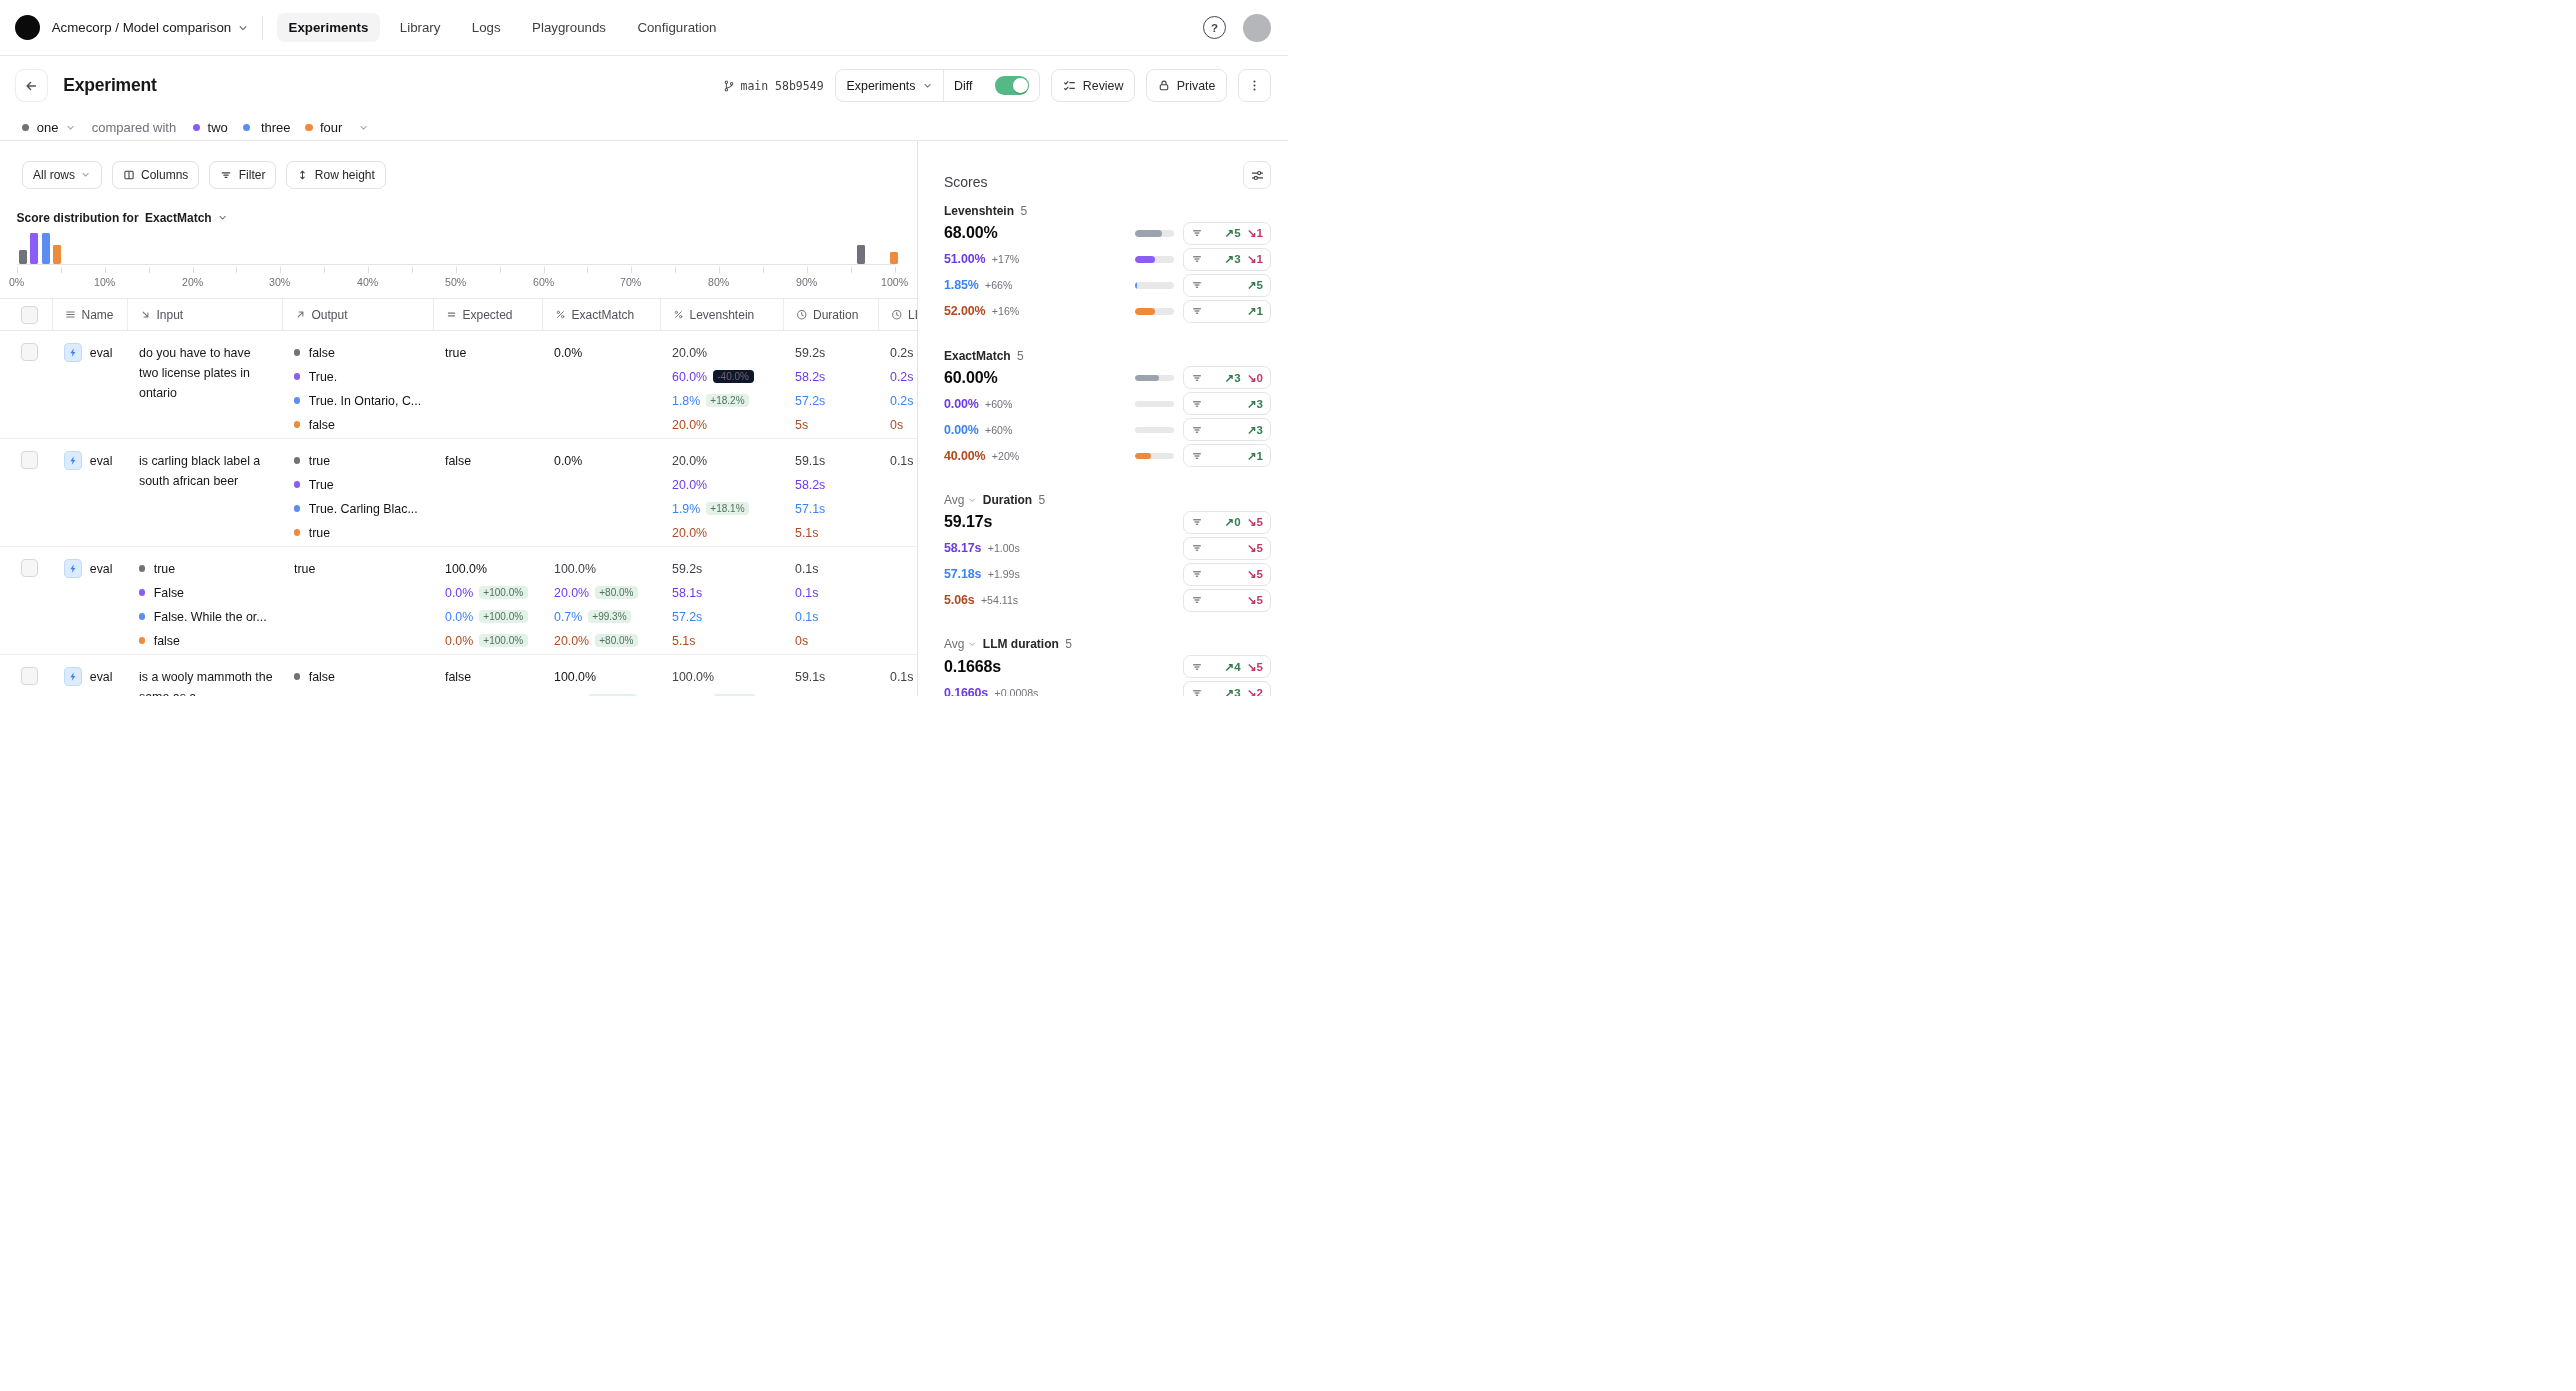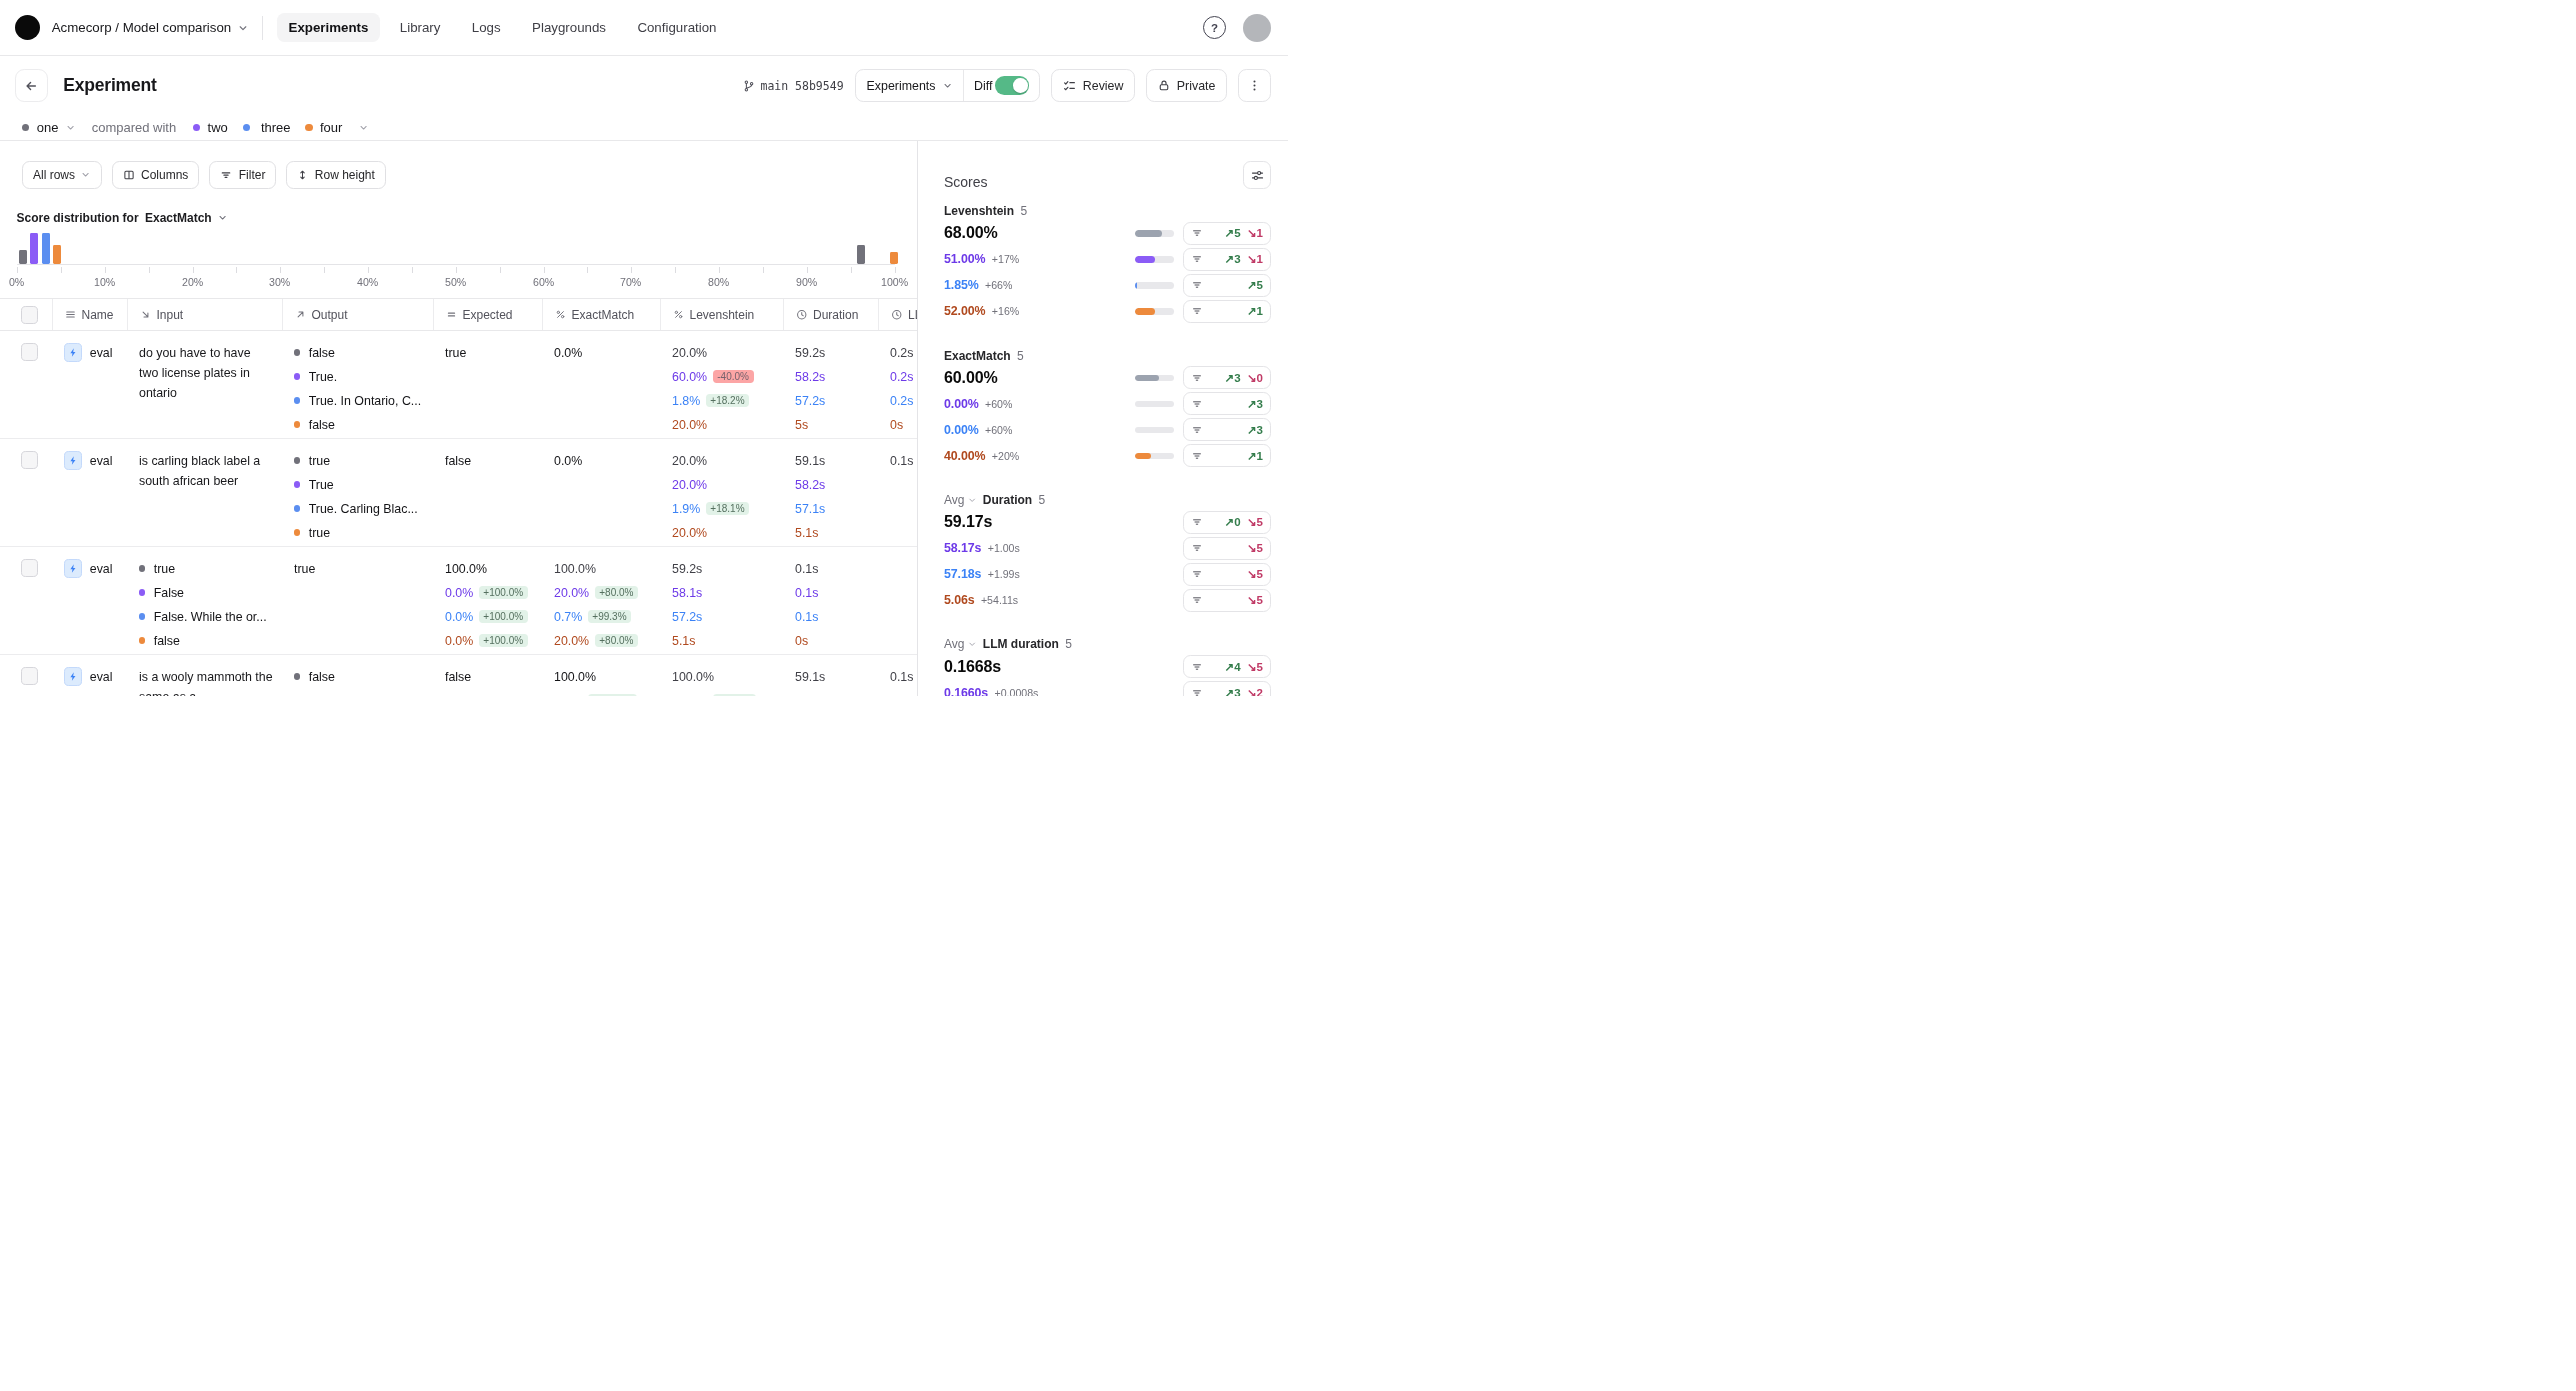--- a/index.html
+++ b/index.html
@@ -22,21 +22,21 @@
   .avatar{width:28px;height:28px;border-radius:50%;background:#b4b6ba;margin-left:17.5px;flex:none}
 
   
   .header{height:59px;display:flex;align-items:center;padding:0 16.6px 0 14.7px}
   .back-btn{width:31px;height:31px;border:0.9px solid #ececee;border-radius:9.2px;display:flex;align-items:center;justify-content:center;cursor:pointer;background:#fff}
   .title{font-size:17.5px;font-weight:700;margin-left:15.6px;letter-spacing:-0.2px}
   .hdr-right{margin-left:auto;display:flex;align-items:center;gap:11px}
   .git{display:flex;align-items:center;gap:5.5px;font-family:"DejaVu Sans Mono",monospace;font-size:11.5px;color:#3f3f46}
   .grp{display:flex;align-items:stretch;border:0.9px solid #e4e4e7;border-radius:8.3px;height:31px;background:#fff}
   .grp-left{display:flex;align-items:center;gap:7.4px;padding:0 11px;font-size:12.4px;border-right:0.9px solid #e8e8ea;cursor:pointer}
-  .grp-right{display:flex;align-items:center;gap:3px;padding:0 10px;font-size:12.4px;cursor:pointer}
+  .grp-right{display:flex;align-items:center;gap:23px;padding:0 10px;font-size:12.4px;cursor:pointer}
   .toggle{width:34px;height:18.4px;border-radius:9.2px;background:#55b987;position:relative;flex:none}
   .toggle::after{content:"";position:absolute;right:1.8px;top:1.8px;width:14.7px;height:14.7px;border-radius:50%;background:#fff;box-shadow:0 0.9px 1.8px rgba(0,0,0,.2)}
   .hbtn{height:31px;border:0.9px solid #e4e4e7;border-radius:8.3px;background:#fff;display:flex;align-items:center;gap:6.4px;padding:0 11px;font-size:12.4px;color:#27272a;cursor:pointer}
   .hbtn.icon-only{width:31px;padding:0;justify-content:center}
 
   
   .compare{height:26px;display:flex;align-items:center;padding:0 22px;border-bottom:0.9px solid #e8e8ea;box-sizing:content-box}
   .compare{height:25px}
   .chip{display:flex;align-items:center;gap:7.4px;font-size:13px;color:#18181b;cursor:pointer;margin-right:16.6px}
   .cmp-label{font-size:13px;color:#71717a;margin-right:16.6px}
@@ -70,21 +70,21 @@
   .cbx{width:15.6px;height:15.6px;border:0.9px solid #d6d6db;border-radius:4.6px;background:#f6f6f7;flex:none;cursor:pointer}
   .name-cell{display:flex;align-items:center;gap:7.4px;height:24px}
   .bolt{width:18.4px;height:18.4px;border-radius:4.6px;background:#dcebfd;border:0.9px solid #c3d9fb;display:flex;align-items:center;justify-content:center;box-sizing:border-box}
   .nm{font-size:12.4px}
   .input-cell{font-size:12.4px;line-height:20px;padding-top:2.8px;padding-right:9.2px;color:#18181b}
   .oline{display:flex;align-items:center;gap:8.3px;height:24px;font-size:12.4px;color:#141417;white-space:nowrap}
   .odot{width:6.4px;height:6.4px;border-radius:50%;flex:none}
   .mline{display:flex;align-items:center;gap:5.5px;height:24px;font-size:12.4px;font-weight:500;white-space:nowrap}
   .badge{font-size:10px;font-weight:400;padding:1.8px 4.6px;border-radius:3.7px;line-height:1}
   .badge.pos{background:#e2f2e8;color:#55705f}
-  .badge.neg{background:#fca5a5;color:#75616c}
+  .badge.neg{background:#0f172a;color:#75616c}
   .m-black{color:#141417}.m-base{color:#3f3f46}.m-purple{color:#6d3ae8}.m-blue{color:#3b82f6}.m-orange{color:#b0491e}
   .d-gray{background:#71717a}.d-purple{background:#8b5cf6}.d-blue{background:#5b8ef0}.d-orange{background:#ed8a3c}
 
   
   .side-title{margin-top:33px;font-size:14px;color:#3f3f46}
   .sliders-btn{position:absolute;top:20px;right:16.6px;width:26px;height:26px;border:0.9px solid #e4e4e7;border-radius:7.4px;background:#fff;
                display:flex;align-items:center;justify-content:center;cursor:pointer}
   .section{margin-top:12px}
   .section + .section{margin-top:22px}
   .sec-label{display:flex;align-items:center;gap:6.4px;font-size:12px;font-weight:600;color:#27272a;height:18.4px}

